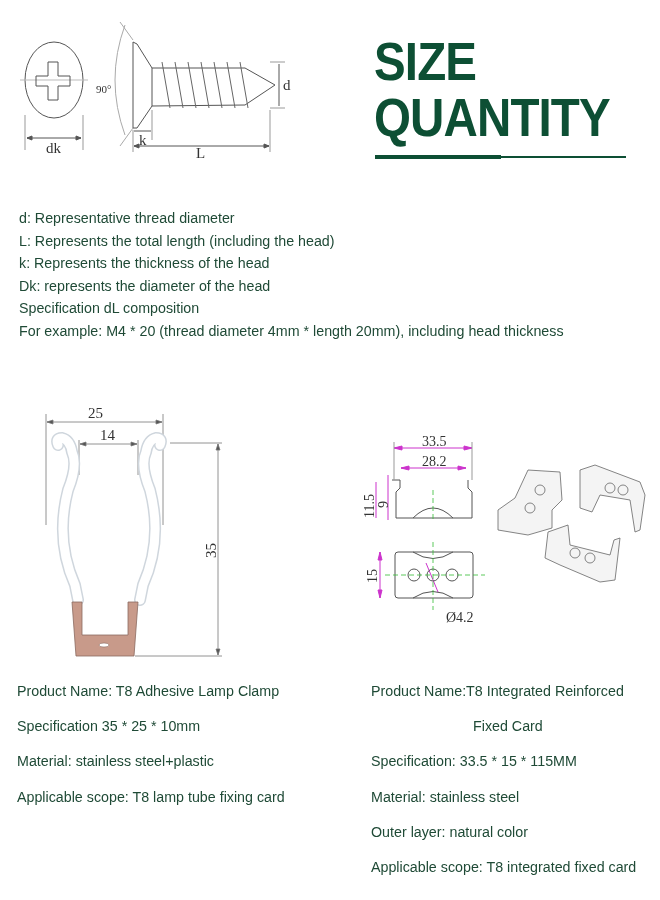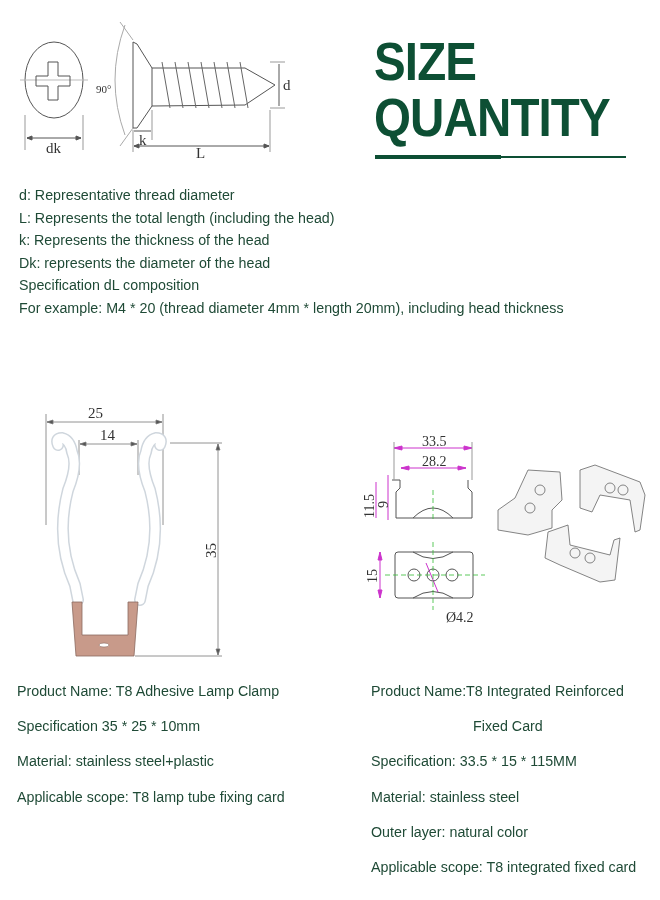--- a/index.html
+++ b/index.html
@@ -56,21 +56,21 @@
   <text x="139" y="145" class="dimtxt">k</text>
   <text x="196" y="158" class="dimtxt">L</text>
   <text x="283" y="90" class="dimtxt">d</text>
 </svg>
 
 <div class="abs title" style="left:374px;top:34px">SIZE</div>
 <div class="abs title" style="left:374px;top:90px">QUANTITY</div>
 <div class="abs" style="left:375px;top:155px;width:126px;height:4px;background:#0d4f34"></div>
 <div class="abs" style="left:500px;top:156px;width:126px;height:2px;background:#0d4f34"></div>
 
-<div class="abs" style="left:19px;top:184px">
+<div class="abs" style="left:19px;top:207px">
   <div class="desc">d: Representative thread diameter</div>
   <div class="desc">L: Represents the total length (including the head)</div>
   <div class="desc">k: Represents the thickness of the head</div>
   <div class="desc">Dk: represents the diameter of the head</div>
   <div class="desc">Specification dL composition</div>
   <div class="desc">For example: M4 * 20 (thread diameter 4mm * length 20mm), including head thickness</div>
 </div>
 
 <svg class="abs" style="left:0;top:380px" width="260" height="290" viewBox="0 0 260 290">
   <g stroke="#777" stroke-width="0.8" fill="none">

